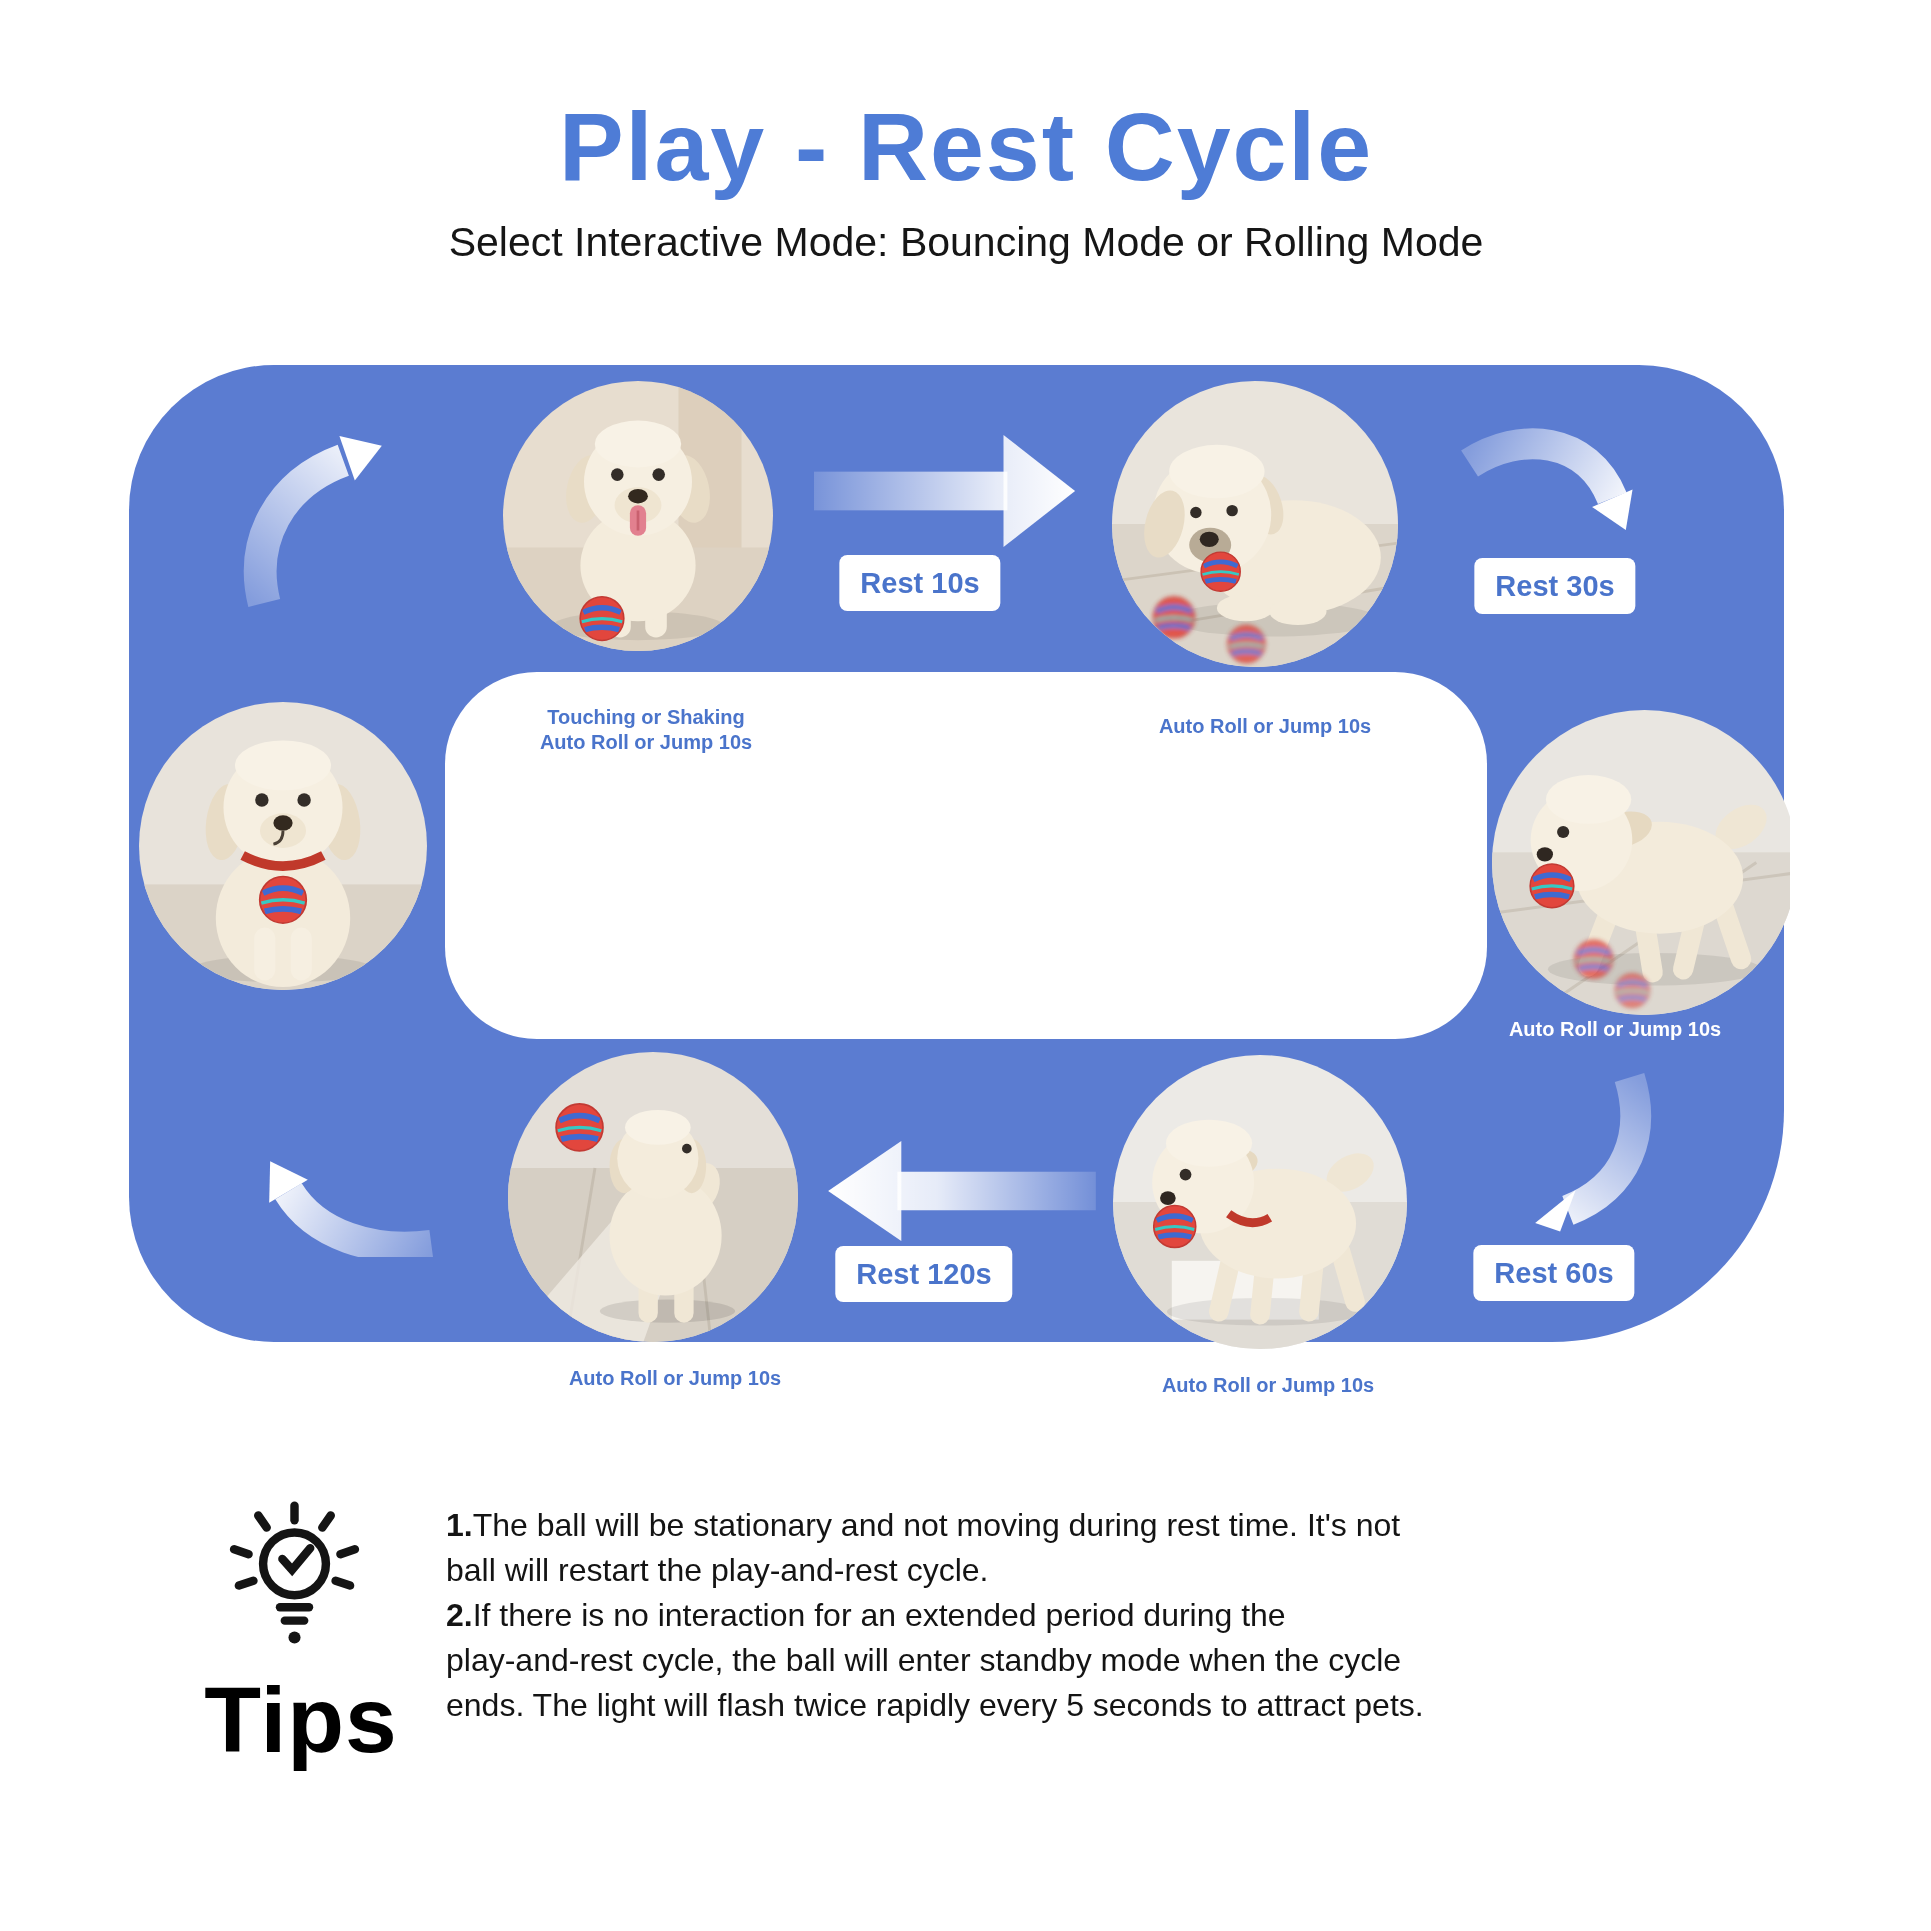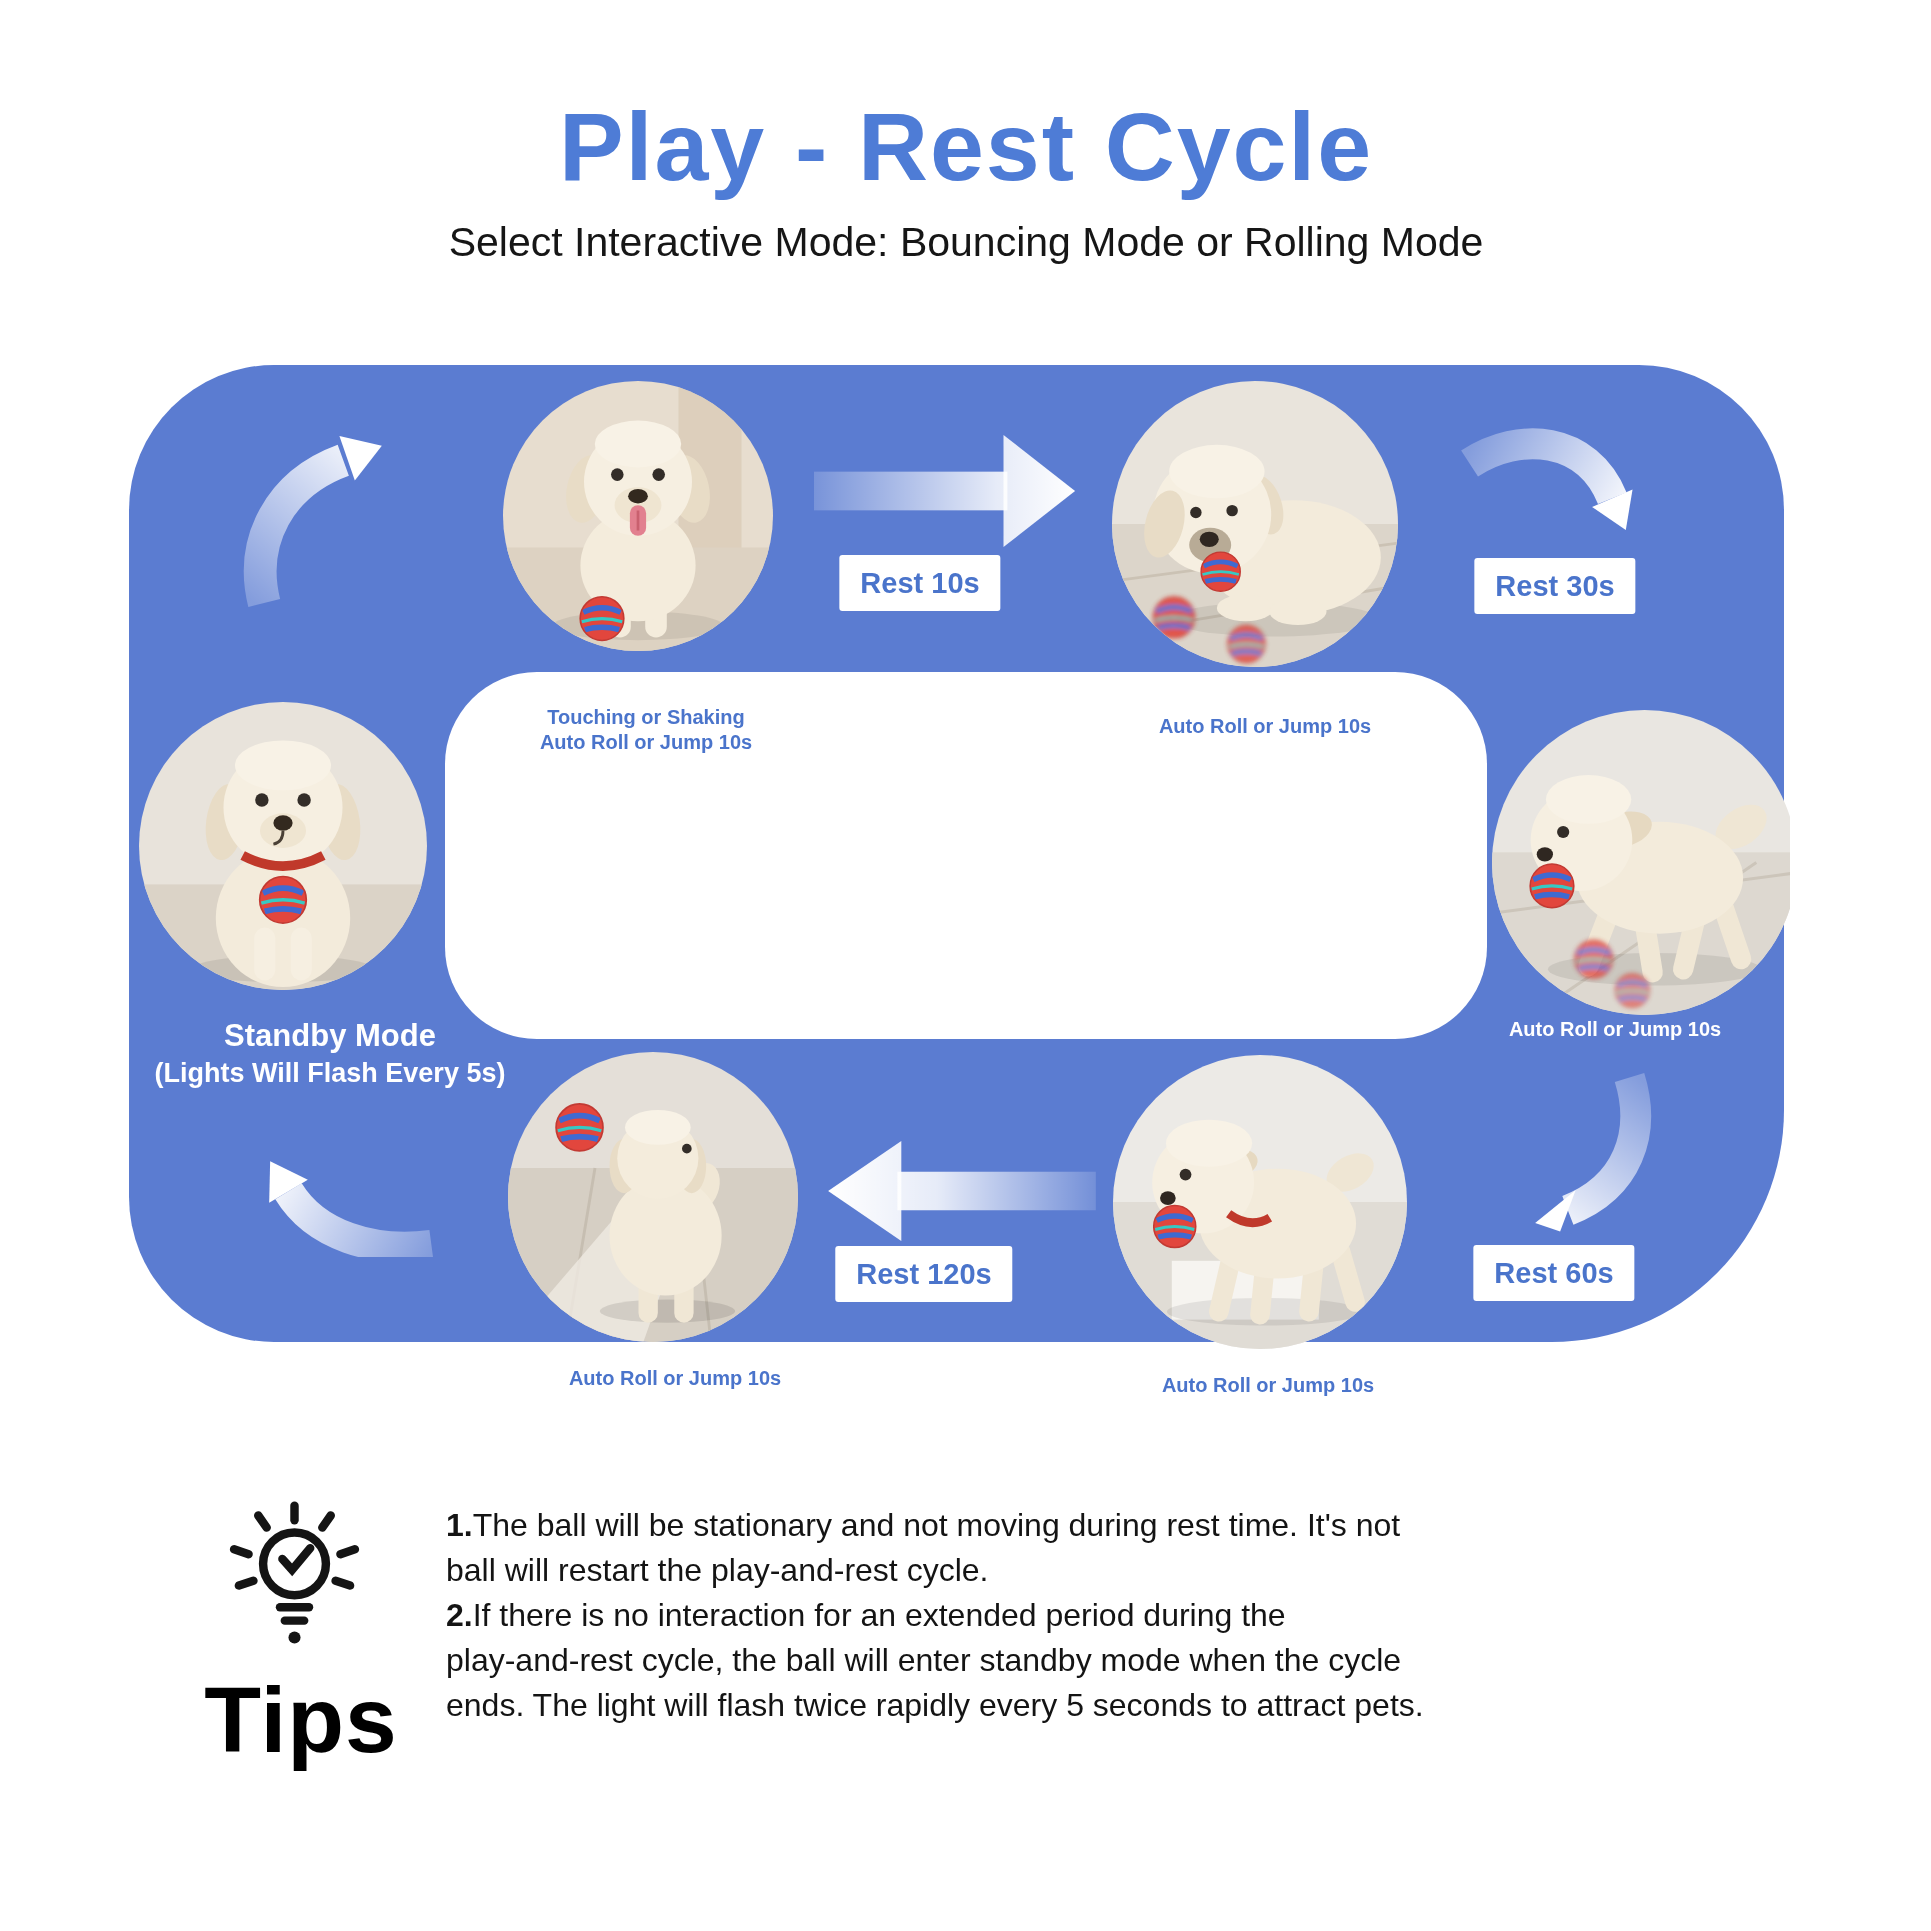--- a/index.html
+++ b/index.html
@@ -30,21 +30,21 @@
   .inner-panel {
     left:445px; top:672px; width:1042px; height:367px;
     background:#ffffff; border-radius:92px;
   }
   .photo { position:absolute; margin:0; border-radius:50%; overflow:hidden; }
   .photo svg { display:block; }
   .badge {
     position:absolute; transform:translate(-50%,-50%);
     background:#ffffff; color:var(--label-blue);
     font-weight:bold; font-size:29px; line-height:1;
-    padding:13.5px 21px; border-radius:3px; white-space:nowrap;
+    padding:13.5px 21px; border-radius:8px; white-space:nowrap;
   }
   .cap {
     position:absolute; transform:translate(-50%,-50%);
     color:var(--label-blue); font-weight:bold; font-size:20px;
     line-height:1.24; text-align:center; white-space:nowrap;
   }
   .cap.on-blue { color:#ffffff; }
   .cap.standby { font-size:27px; line-height:1.3; }
   .arrow { position:absolute; }
   .tips-heading {
@@ -325,24 +325,20 @@
   <div class="badge" style="left:924px;top:1274px">Rest 120s</div>
 
   <div class="cap" style="left:646px;top:730px">
     <div>Touching or Shaking</div>
     <div>Auto Roll or Jump 10s</div>
   </div>
   <div class="cap" style="left:1265px;top:726px">Auto Roll or Jump 10s</div>
   <div class="cap on-blue" style="left:1615px;top:1029px">Auto Roll or Jump 10s</div>
   <div class="cap" style="left:675px;top:1378px">Auto Roll or Jump 10s</div>
   <div class="cap" style="left:1268px;top:1385px">Auto Roll or Jump 10s</div>
-  <div class="cap on-blue standby" style="left:330px;top:1054px">
-    <div style="font-size:31px">Standby Mode</div>
-    <div>(Lights Will Flash Every 5s)</div>
-  </div>
 
   <svg class="bulb" width="145" height="151" viewBox="0 0 120 124">
     <g stroke="#141414" stroke-width="7" stroke-linecap="round" fill="none">
       <circle cx="60" cy="54" r="26"></circle>
       <path d="M50 50 L58 59 L73 41"></path>
       <line x1="60" y1="6" x2="60" y2="18"></line>
       <line x1="30" y1="14" x2="37" y2="24"></line>
       <line x1="90" y1="14" x2="83" y2="24"></line>
       <line x1="10" y1="42" x2="22" y2="46"></line>
       <line x1="110" y1="42" x2="98" y2="46"></line>

